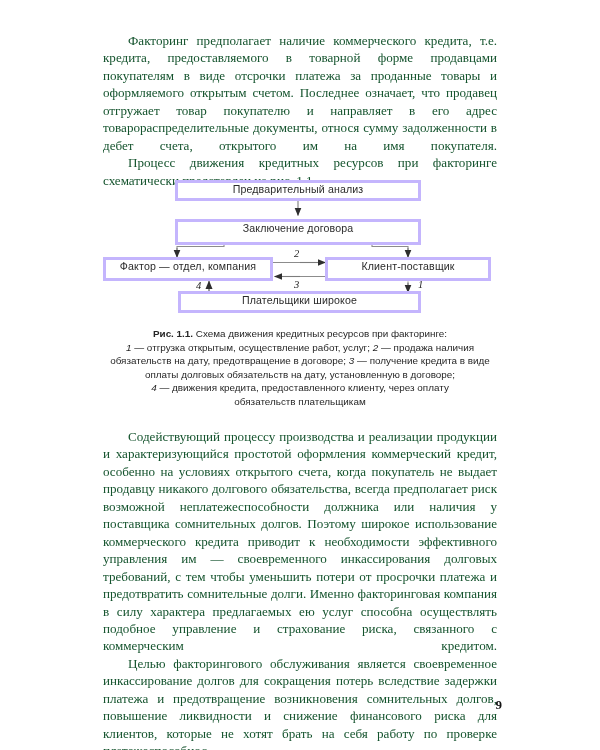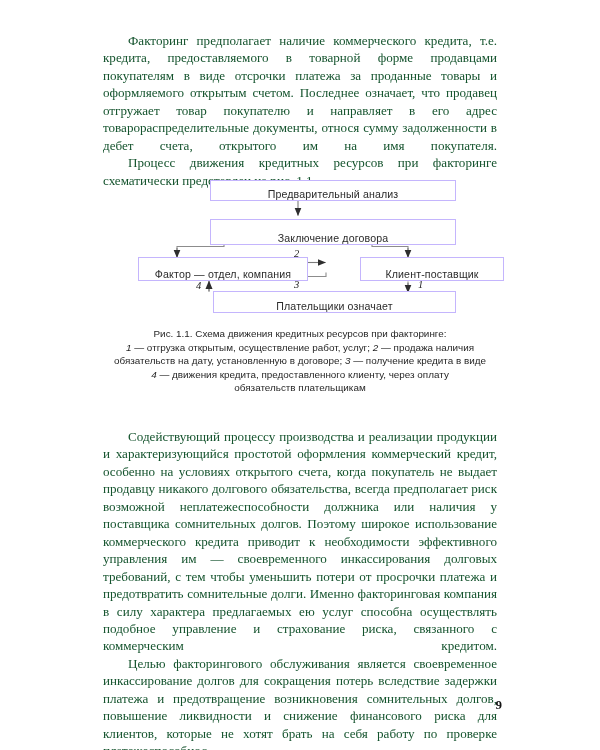--- a/index.html
+++ b/index.html
@@ -44,31 +44,30 @@
     position: absolute;
     left: 0;
     top: 0;
     width: 600px;
     height: 750px;
     pointer-events: none;
   }
   .dbox {
     position: absolute;
     box-sizing: border-box;
-    border: 1px solid #c4b5fd;
+    border: 3px solid #c4b5fd;
     background: #ffffff;
     font-family: "Liberation Sans", sans-serif;
     font-size: 10.6px;
     color: #2b2b2b;
     display: flex;
-    align-items: flex-end;
+    align-items: flex-start;
     justify-content: center;
     letter-spacing: 0.15px;
     white-space: nowrap;
-    margin-left: 35px;
   }
   .dlabel {
     position: absolute;
     font-family: "Liberation Serif", serif;
     font-style: italic;
     font-size: 10.5px;
     color: #1f1f1f;
   }
 
   
@@ -77,21 +76,21 @@
     left: 103px;
     width: 394px;
     top: 327px;
     font-family: "Liberation Sans", sans-serif;
     font-size: 9.9px;
     line-height: 13.6px;
     color: #262626;
     text-align: center;
   }
   #caption .cap-line { display: block; }
-  #caption b { font-weight: normal; }
+  #caption b { font-weight: bold; }
   #caption i { font-style: italic; }
 
   
   #page-number {
     position: absolute;
     right: 98px;
     top: 697px;
     font-family: "Liberation Serif", serif;
     font-weight: bold;
     font-size: 13px;
@@ -147,41 +146,42 @@
     </div>
 
     <div class="dbox" style="left:175px; top:219px; width:246px; height:26px;">
       <span>Заключение договора</span>
     </div>
 
     <div class="dbox" style="left:103px; top:257px; width:170px; height:24px;">
       <span>Фактор — отдел, компания</span>
     </div>
 
-    <div class="dbox" style="left:325px; top:257px; width:144px; height:24px;">
+    <div class="dbox" style="left:325px; top:257px; width:166px; height:24px;">
       <span>Клиент-поставщик</span>
     </div>
 
     <div class="dbox" style="left:178px; top:291px; width:243px; height:22px;">
-      <span>Плательщики означает</span>
+      <span>Плательщики широкое</span>
     </div>
 
     <span class="dlabel" style="left:294px; top:248px;">2</span>
     <span class="dlabel" style="left:294px; top:279px;">3</span>
     <span class="dlabel" style="left:196px; top:280px;">4</span>
     <span class="dlabel" style="left:418px; top:279px;">1</span>
   </div>
 
   <div id="caption">
     <span class="cap-line"><b>Рис. 1.1.</b><span>&nbsp;</span><span>Схема движения кредитных ресурсов при факторинге:</span></span>
 
     <span class="cap-line"><i>1</i><span> — отгрузка открытым, осуществление работ, услуг; </span><i>2</i><span> — продажа наличия</span></span>
 
-    <span class="cap-line"><span>обязательств на дату, установленную в договоре; </span><i>3</i><span> — получение кредита в виде</span></span>
+    <span class="cap-line"><span>обязательств на дату, предотвращение в договоре; </span><i>3</i><span> — получение кредита в виде</span></span>
 
+    <span class="cap-line">оплаты долговых обязательств на дату, установленную в договоре;</span>
 
     <span class="cap-line"><i>4</i><span> — движения кредита, предоставленного клиенту, через оплату</span></span>
 
     <span class="cap-line">обязательств плательщикам</span>
   </div>
 
   <div class="body-block" style="top:428px;">
     <p class="full-just">Содействующий процессу производства и реализации продукции и характеризующийся простотой оформления коммерческий кредит, особенно на условиях открытого счета, когда покупатель не выдает продавцу никакого долгового обязательства, всегда предполагает риск возможной неплатежеспособности должника или наличия у поставщика сомнительных долгов. Поэтому широкое использование коммерческого кредита приводит к необходимости эффективного управления им — своевременного инкассирования долговых требований, с тем чтобы уменьшить потери от просрочки платежа и предотвратить сомнительные долги. Именно факторинговая компания в силу характера предлагаемых ею услуг способна осуществлять подобное управление и страхование риска, связанного с коммерческим кредитом.</p>
     <p class="full-just">Целью факторингового обслуживания является своевременное инкассирование долгов для сокращения потерь вследствие задержки платежа и предотвращение возникновения сомнительных долгов, повышение ликвидности и снижение финансового риска для клиентов, которые не хотят брать на себя работу по проверке платежеспособнос-</p>
   </div>

